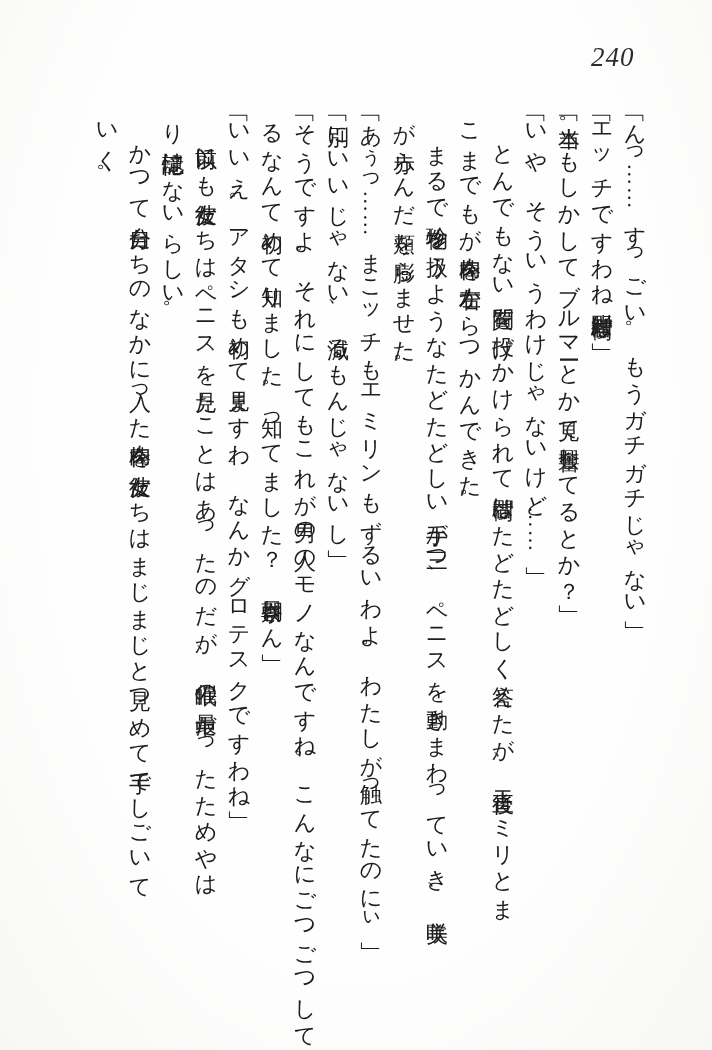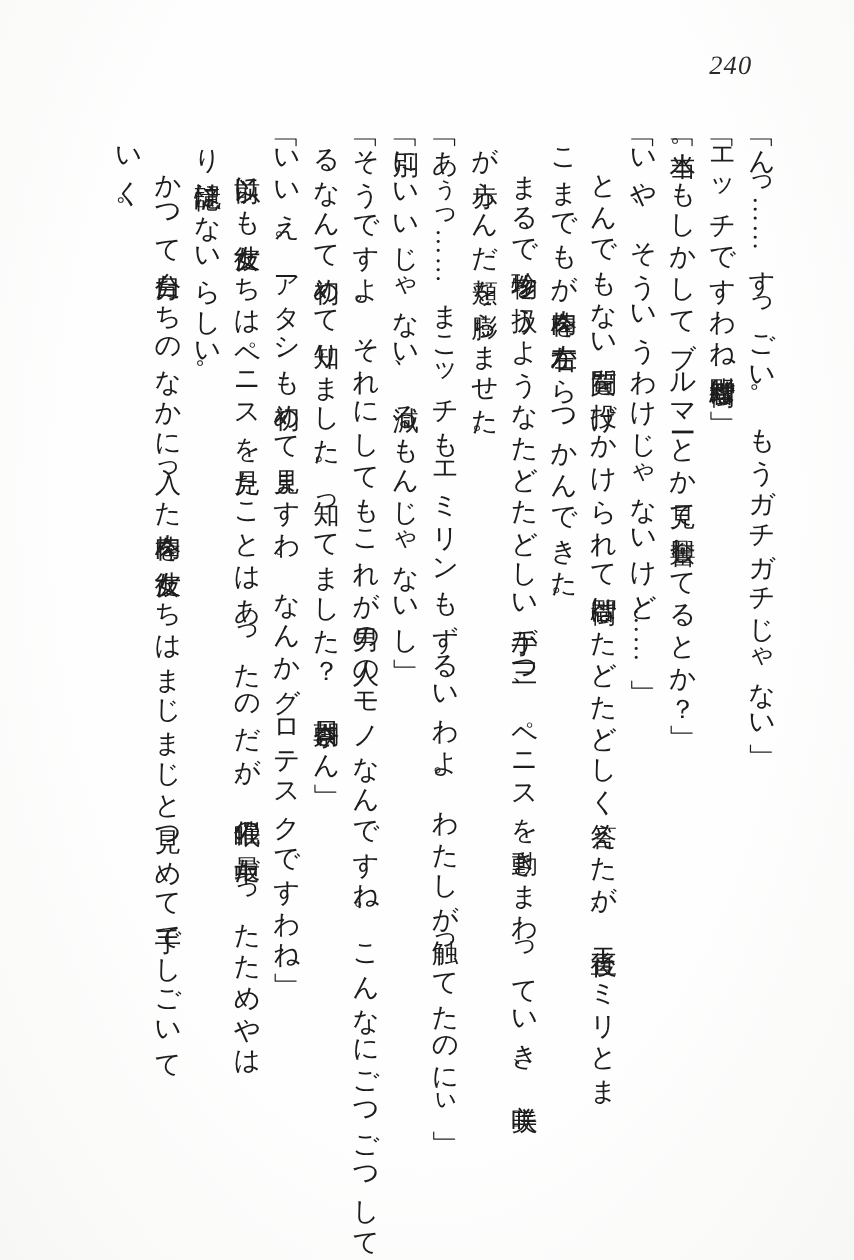--- a/index.html
+++ b/index.html
@@ -15,21 +15,21 @@
     background: #fdfdfc;
     background-image: radial-gradient(ellipse at 50% 40%, #fefefe 60%, #f7f7f5 100%);
     overflow: hidden;
     font-family: "Liberation Serif", "DejaVu Serif", serif;
   }
   .page-number {
     position: absolute;
     top: 42px;
     left: 591px;
     font-style: italic;
-    font-size: 22px;
+    font-size: 27px;
     letter-spacing: 1px;
     color: #2b2b2b;
   }
   .text-block {
     position: absolute;
     top: 108px;
     right: 60px;
     height: 892px;
     writing-mode: vertical-rl;
     text-orientation: mixed;

